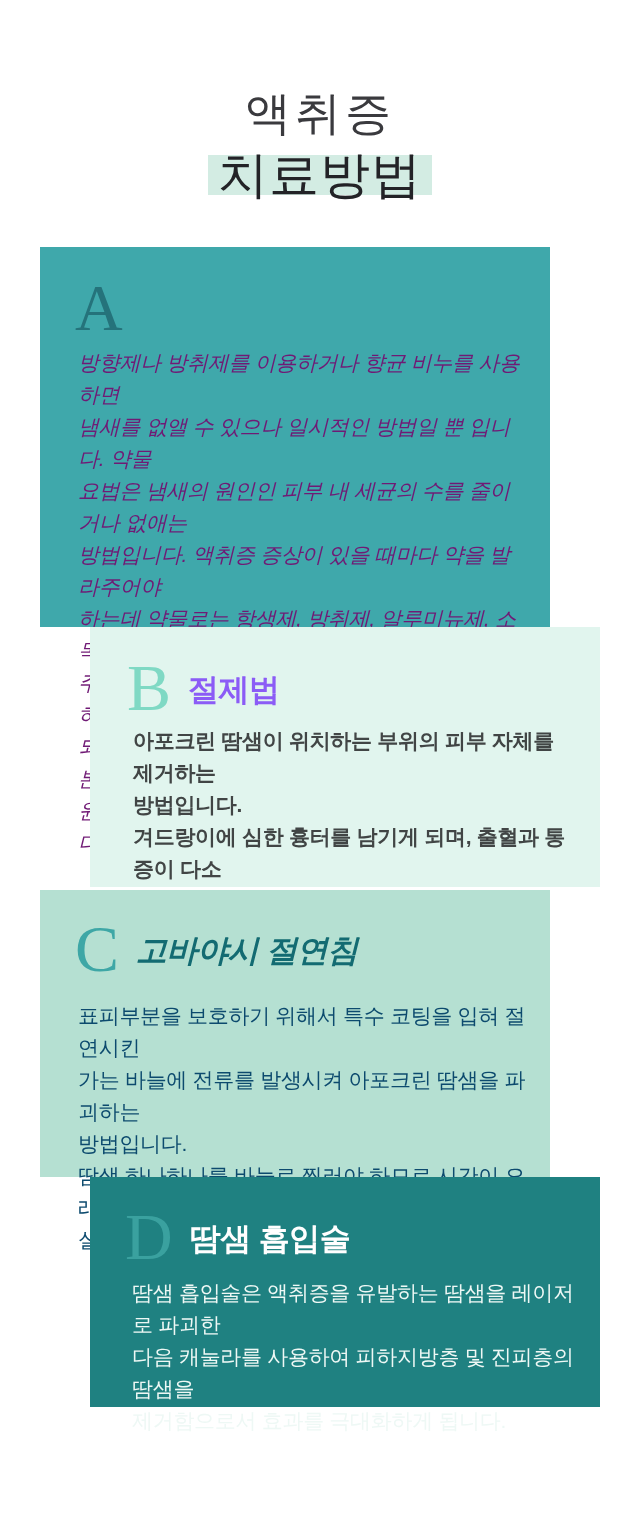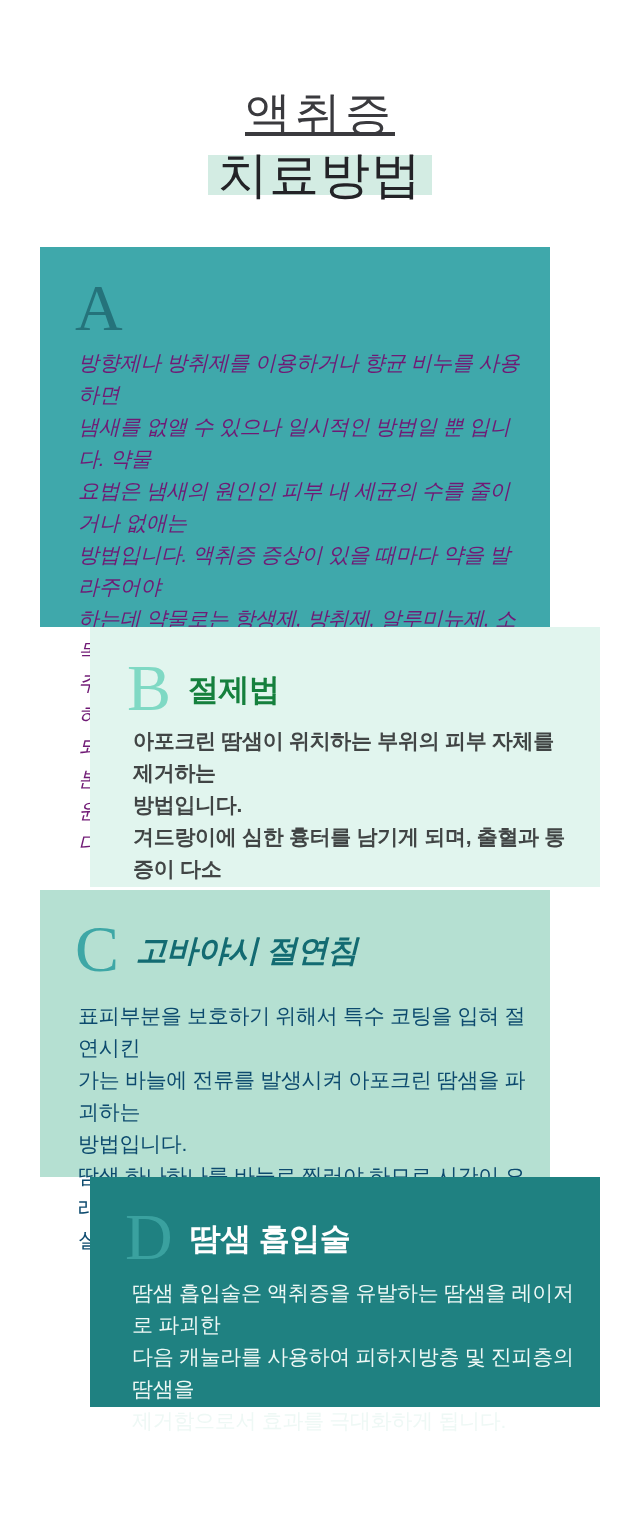--- a/index.html
+++ b/index.html
@@ -21,21 +21,20 @@
     top: 0; left: 0; right: 0;
     text-align: center;
   }
   .title-sub {
     margin-top: 88px;
     font-size: 46px;
     font-weight: 400;
     letter-spacing: 4px;
     color: #3a3a3e;
     line-height: 1.1;
-    text-decoration: underline;
   }
   .title-main-wrap {
     position: relative;
     display: inline-block;
     margin-top: 6px;
   }
   .title-highlight {
     position: absolute;
     left: -10px; right: -10px;
     top: 10px;
@@ -83,21 +82,21 @@
   .block-d .big-letter { color: #3aa19f; }
 
   .block-heading {
     font-size: 31px;
     font-weight: 700;
     letter-spacing: -0.5px;
     margin-left: 17px;
     padding-top: 4px;
   }
   .block-a .block-heading { color: #ffffff; }
-  .block-b .block-heading { color: #15803d; }
+  .block-b .block-heading { color: #8b5cf6; }
   .block-c .block-heading { color: #136b72; font-style: italic; }
   .block-d .block-heading { color: #ffffff; }
 
   .block-body {
     font-size: 21px;
     line-height: 32px;
     white-space: pre-line;
     letter-spacing: -0.3px;
   }
   .block-a .block-body { margin: 6px 25px 0 38px; color: #701a75; font-style: italic; }

